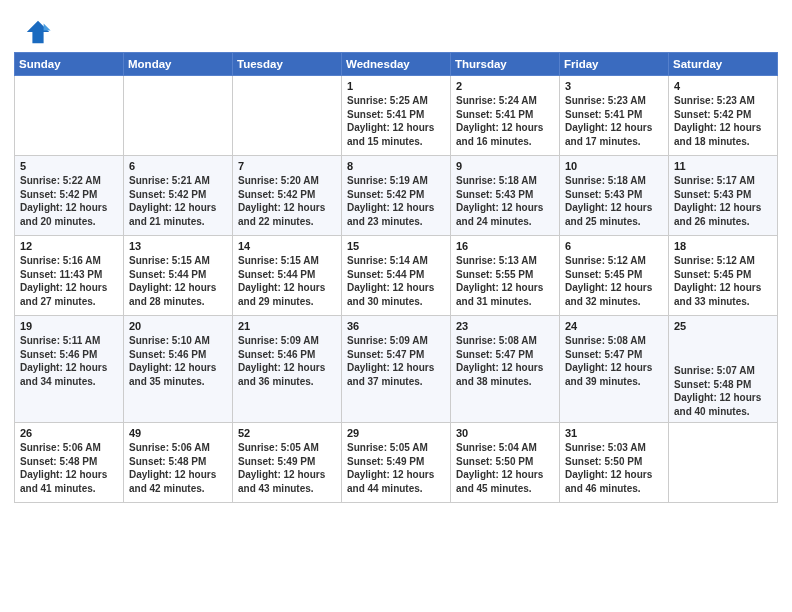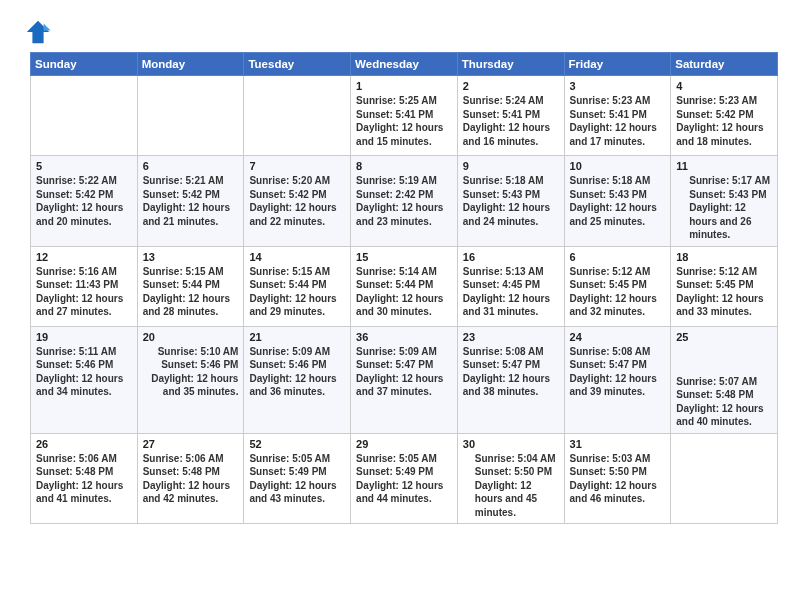--- a/index.html
+++ b/index.html
@@ -45,21 +45,21 @@
     .month-title {
       font-size: 32px;
       font-weight: normal;
       color: #222;
     }
     .location-title {
       font-size: 13px;
       color: #444;
     }
     .calendar-wrapper {
-      padding: 0 14px 14px 30px;
+      padding: 0 14px 14px 14px;
     }
     table {
       width: 100%;
       border-collapse: collapse;
       table-layout: fixed;
     }
     thead tr th {
       background-color: #3a6bbf;
       color: #fff;
       font-size: 11.5px;
@@ -174,38 +174,38 @@
           </td>
           <td>
             <div class="day-num">7</div>
             <div class="cell-info" style="white-space: pre-line;">Sunrise: 5:20 AM
 Sunset: 5:42 PM
 Daylight: 12 hours and 22 minutes.</div>
           </td>
           <td>
             <div class="day-num">8</div>
             <div class="cell-info" style="white-space: pre-line;">Sunrise: 5:19 AM
-Sunset: 2:42 PM
+Sunset: 5:42 PM
 Daylight: 12 hours and 23 minutes.</div>
           </td>
           <td>
             <div class="day-num">9</div>
             <div class="cell-info" style="white-space: pre-line;">Sunrise: 5:18 AM
 Sunset: 5:43 PM
 Daylight: 12 hours and 24 minutes.</div>
           </td>
           <td>
             <div class="day-num">10</div>
             <div class="cell-info" style="white-space: pre-line;">Sunrise: 5:18 AM
 Sunset: 5:43 PM
 Daylight: 12 hours and 25 minutes.</div>
           </td>
           <td>
             <div class="day-num">11</div>
-            <div class="cell-info" style="white-space: pre-line; margin-left: 13px;">Sunrise: 5:17 AM
+            <div class="cell-info" style="white-space: pre-line;">Sunrise: 5:17 AM
 Sunset: 5:43 PM
 Daylight: 12 hours and 26 minutes.</div>
           </td>
         </tr>
         <tr>
           <td>
             <div class="day-num">12</div>
             <div class="cell-info" style="white-space: pre-line;">Sunrise: 5:16 AM
 Sunset: 11:43 PM
 Daylight: 12 hours and 27 minutes.</div>
@@ -224,21 +224,21 @@
           </td>
           <td>
             <div class="day-num">15</div>
             <div class="cell-info" style="white-space: pre-line;">Sunrise: 5:14 AM
 Sunset: 5:44 PM
 Daylight: 12 hours and 30 minutes.</div>
           </td>
           <td>
             <div class="day-num">16</div>
             <div class="cell-info" style="white-space: pre-line;">Sunrise: 5:13 AM
-Sunset: 4:45 PM
+Sunset: 5:55 PM
 Daylight: 12 hours and 31 minutes.</div>
           </td>
           <td>
             <div class="day-num">6</div>
             <div class="cell-info" style="white-space: pre-line;">Sunrise: 5:12 AM
 Sunset: 5:45 PM
 Daylight: 12 hours and 32 minutes.</div>
           </td>
           <td>
             <div class="day-num">18</div>
@@ -249,21 +249,21 @@
         </tr>
         <tr>
           <td>
             <div class="day-num">19</div>
             <div class="cell-info" style="white-space: pre-line;">Sunrise: 5:11 AM
 Sunset: 5:46 PM
 Daylight: 12 hours and 34 minutes.</div>
           </td>
           <td>
             <div class="day-num">20</div>
-            <div class="cell-info" style="white-space: pre-line; text-align: right;">Sunrise: 5:10 AM
+            <div class="cell-info" style="white-space: pre-line;">Sunrise: 5:10 AM
 Sunset: 5:46 PM
 Daylight: 12 hours and 35 minutes.</div>
           </td>
           <td>
             <div class="day-num">21</div>
             <div class="cell-info" style="white-space: pre-line;">Sunrise: 5:09 AM
 Sunset: 5:46 PM
 Daylight: 12 hours and 36 minutes.</div>
           </td>
           <td>
@@ -292,40 +292,40 @@
           </td>
         </tr>
         <tr>
           <td>
             <div class="day-num">26</div>
             <div class="cell-info" style="white-space: pre-line;">Sunrise: 5:06 AM
 Sunset: 5:48 PM
 Daylight: 12 hours and 41 minutes.</div>
           </td>
           <td>
-            <div class="day-num">27</div>
+            <div class="day-num">49</div>
             <div class="cell-info" style="white-space: pre-line;">Sunrise: 5:06 AM
 Sunset: 5:48 PM
 Daylight: 12 hours and 42 minutes.</div>
           </td>
           <td>
             <div class="day-num">52</div>
             <div class="cell-info" style="white-space: pre-line;">Sunrise: 5:05 AM
 Sunset: 5:49 PM
 Daylight: 12 hours and 43 minutes.</div>
           </td>
           <td>
             <div class="day-num">29</div>
             <div class="cell-info" style="white-space: pre-line;">Sunrise: 5:05 AM
 Sunset: 5:49 PM
 Daylight: 12 hours and 44 minutes.</div>
           </td>
           <td>
             <div class="day-num">30</div>
-            <div class="cell-info" style="white-space: pre-line; margin-left: 12px;">Sunrise: 5:04 AM
+            <div class="cell-info" style="white-space: pre-line;">Sunrise: 5:04 AM
 Sunset: 5:50 PM
 Daylight: 12 hours and 45 minutes.</div>
           </td>
           <td>
             <div class="day-num">31</div>
             <div class="cell-info" style="white-space: pre-line;">Sunrise: 5:03 AM
 Sunset: 5:50 PM
 Daylight: 12 hours and 46 minutes.</div>
           </td>
           <td class="empty-cell"></td>

